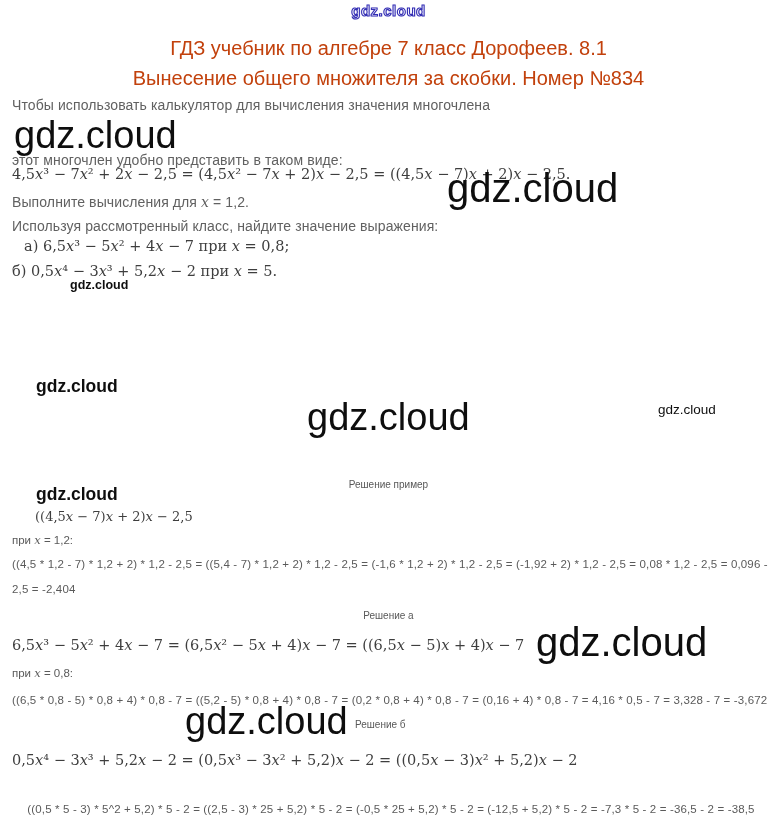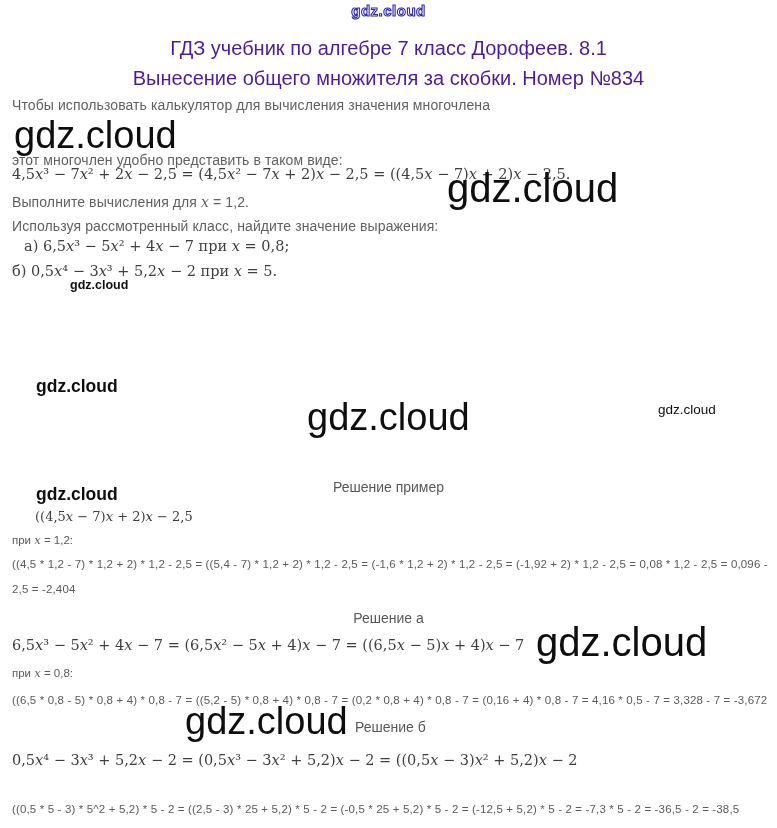--- a/index.html
+++ b/index.html
@@ -24,25 +24,25 @@
   }
   .wm-huge  { font-size: 40px; font-weight: 500; }
   .wm-big   { font-size: 38px; font-weight: 500; }
   .wm-md    { font-size: 17.5px; font-weight: 700; }
   .wm-sm-b  { font-size: 12.5px; font-weight: 700; }
   .wm-sm    { font-size: 13.5px; font-weight: 400; }
 
   
   .page-title {
     top: 33px; font-size: 20px; line-height: 30px;
-    color: #4c1d95; font-weight: 500;
+    color: #c2410c; font-weight: 500;
   }
   .page-title .inner { display: inline-block; max-width: 520px; }
   .body-text  { font-size: 14px; color: #616161; letter-spacing: 0.1px; }
-  .sec-head   { font-size: 14px; color: #585858; }
+  .sec-head   { font-size: 10px; color: #585858; }
 
   
   .math {
     font-family: "DejaVu Serif", serif;
     color: #3e3e3e; white-space: nowrap;
   }
   .math-lg { font-size: 14.5px; }
   .math-md { font-size: 13px; }
   .v { font-family: "DejaVu Serif", serif; font-style: italic; }
 
@@ -100,13 +100,13 @@
 <div class="abs center-row sec-head" style="top:610px;">Решение а</div>
 <div class="abs math math-lg" style="top:637px; left:12px;">6,5<i class="v">x</i>³ − 5<i class="v">x</i>² + 4<i class="v">x</i> − 7 = (6,5<i class="v">x</i>² − 5<i class="v">x</i> + 4)<i class="v">x</i> − 7 = ((6,5<i class="v">x</i> − 5)<i class="v">x</i> + 4)<i class="v">x</i> − 7</div>
 <div class="abs wm wm-huge" style="top:622px; left:536px;">gdz.cloud</div>
 <div class="abs cond" style="top:666px; left:12px;">при <i class="v">x</i> = 0,8:</div>
 <div class="abs calc" style="top:688px; left:12px;">((6,5 * 0,8 - 5) * 0,8 + 4) * 0,8 - 7 = ((5,2 - 5) * 0,8 + 4) * 0,8 - 7 = (0,2 * 0,8 + 4) * 0,8 - 7 = (0,16 + 4) * 0,8 - 7 = 4,16 * 0,5 - 7 = 3,328 - 7 = -3,672</div>
 
 <div class="abs wm wm-big" style="top:702px; left:185px;">gdz.cloud</div>
 <div class="abs sec-head" style="top:719px; left:355px;">Решение б</div>
 <div class="abs math math-lg" style="top:752px; left:12px;">0,5<i class="v">x</i>⁴ − 3<i class="v">x</i>³ + 5,2<i class="v">x</i> − 2 = (0,5<i class="v">x</i>³ − 3<i class="v">x</i>² + 5,2)<i class="v">x</i> − 2 = ((0,5<i class="v">x</i> − 3)<i class="v">x</i>² + 5,2)<i class="v">x</i> − 2</div>
 <div class="abs cond" style="top:815px; left:12px;margin-top:39px;">при <i class="v">x</i> = 5:</div>
-<div class="abs calc" style="top:797px; left:12px;">((0,5 * 5 - 3) * 5^2 + 5,2) * 5 - 2 = ((2,5 - 3) * 25 + 5,2) * 5 - 2 = (-0,5 * 25 + 5,2) * 5 - 2 = (-12,5 + 5,2) * 5 - 2 = -7,3 * 5 - 2 = -36,5 - 2 = -38,5</div>
+<div class="abs calc" style="top:797px; left:12px;text-align:center;">((0,5 * 5 - 3) * 5^2 + 5,2) * 5 - 2 = ((2,5 - 3) * 25 + 5,2) * 5 - 2 = (-0,5 * 25 + 5,2) * 5 - 2 = (-12,5 + 5,2) * 5 - 2 = -7,3 * 5 - 2 = -36,5 - 2 = -38,5</div>
 
 </body></html>

